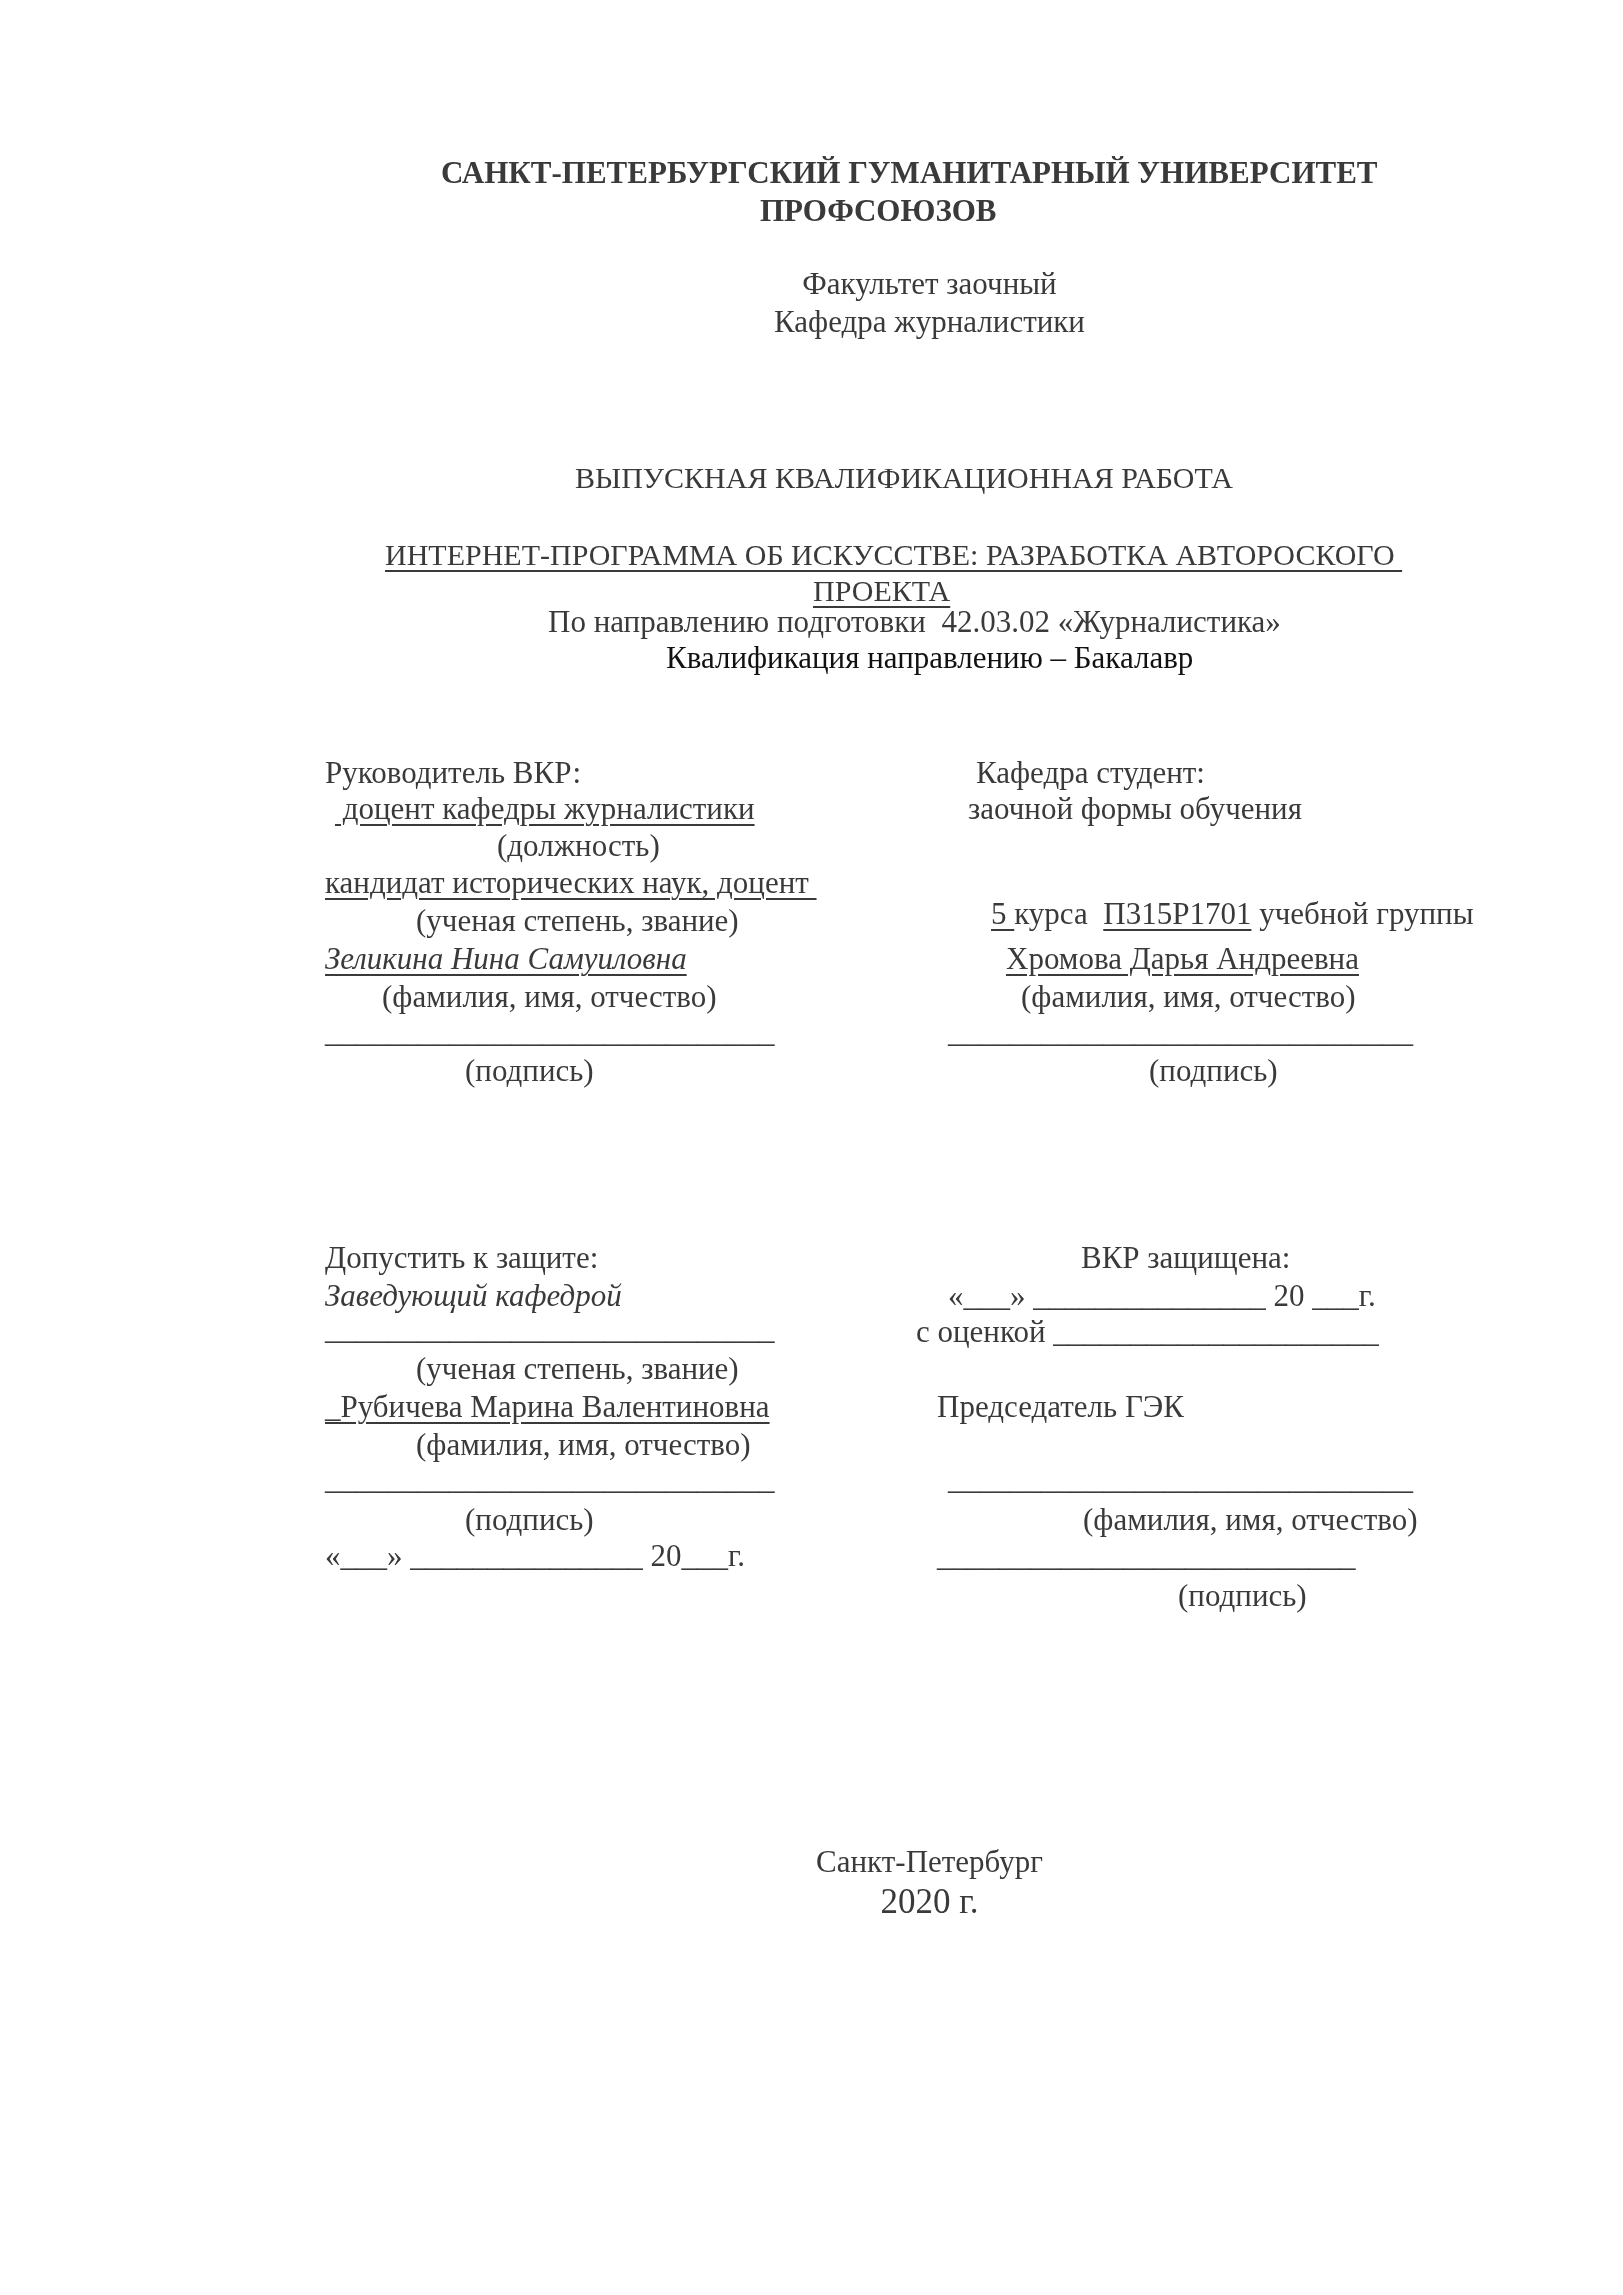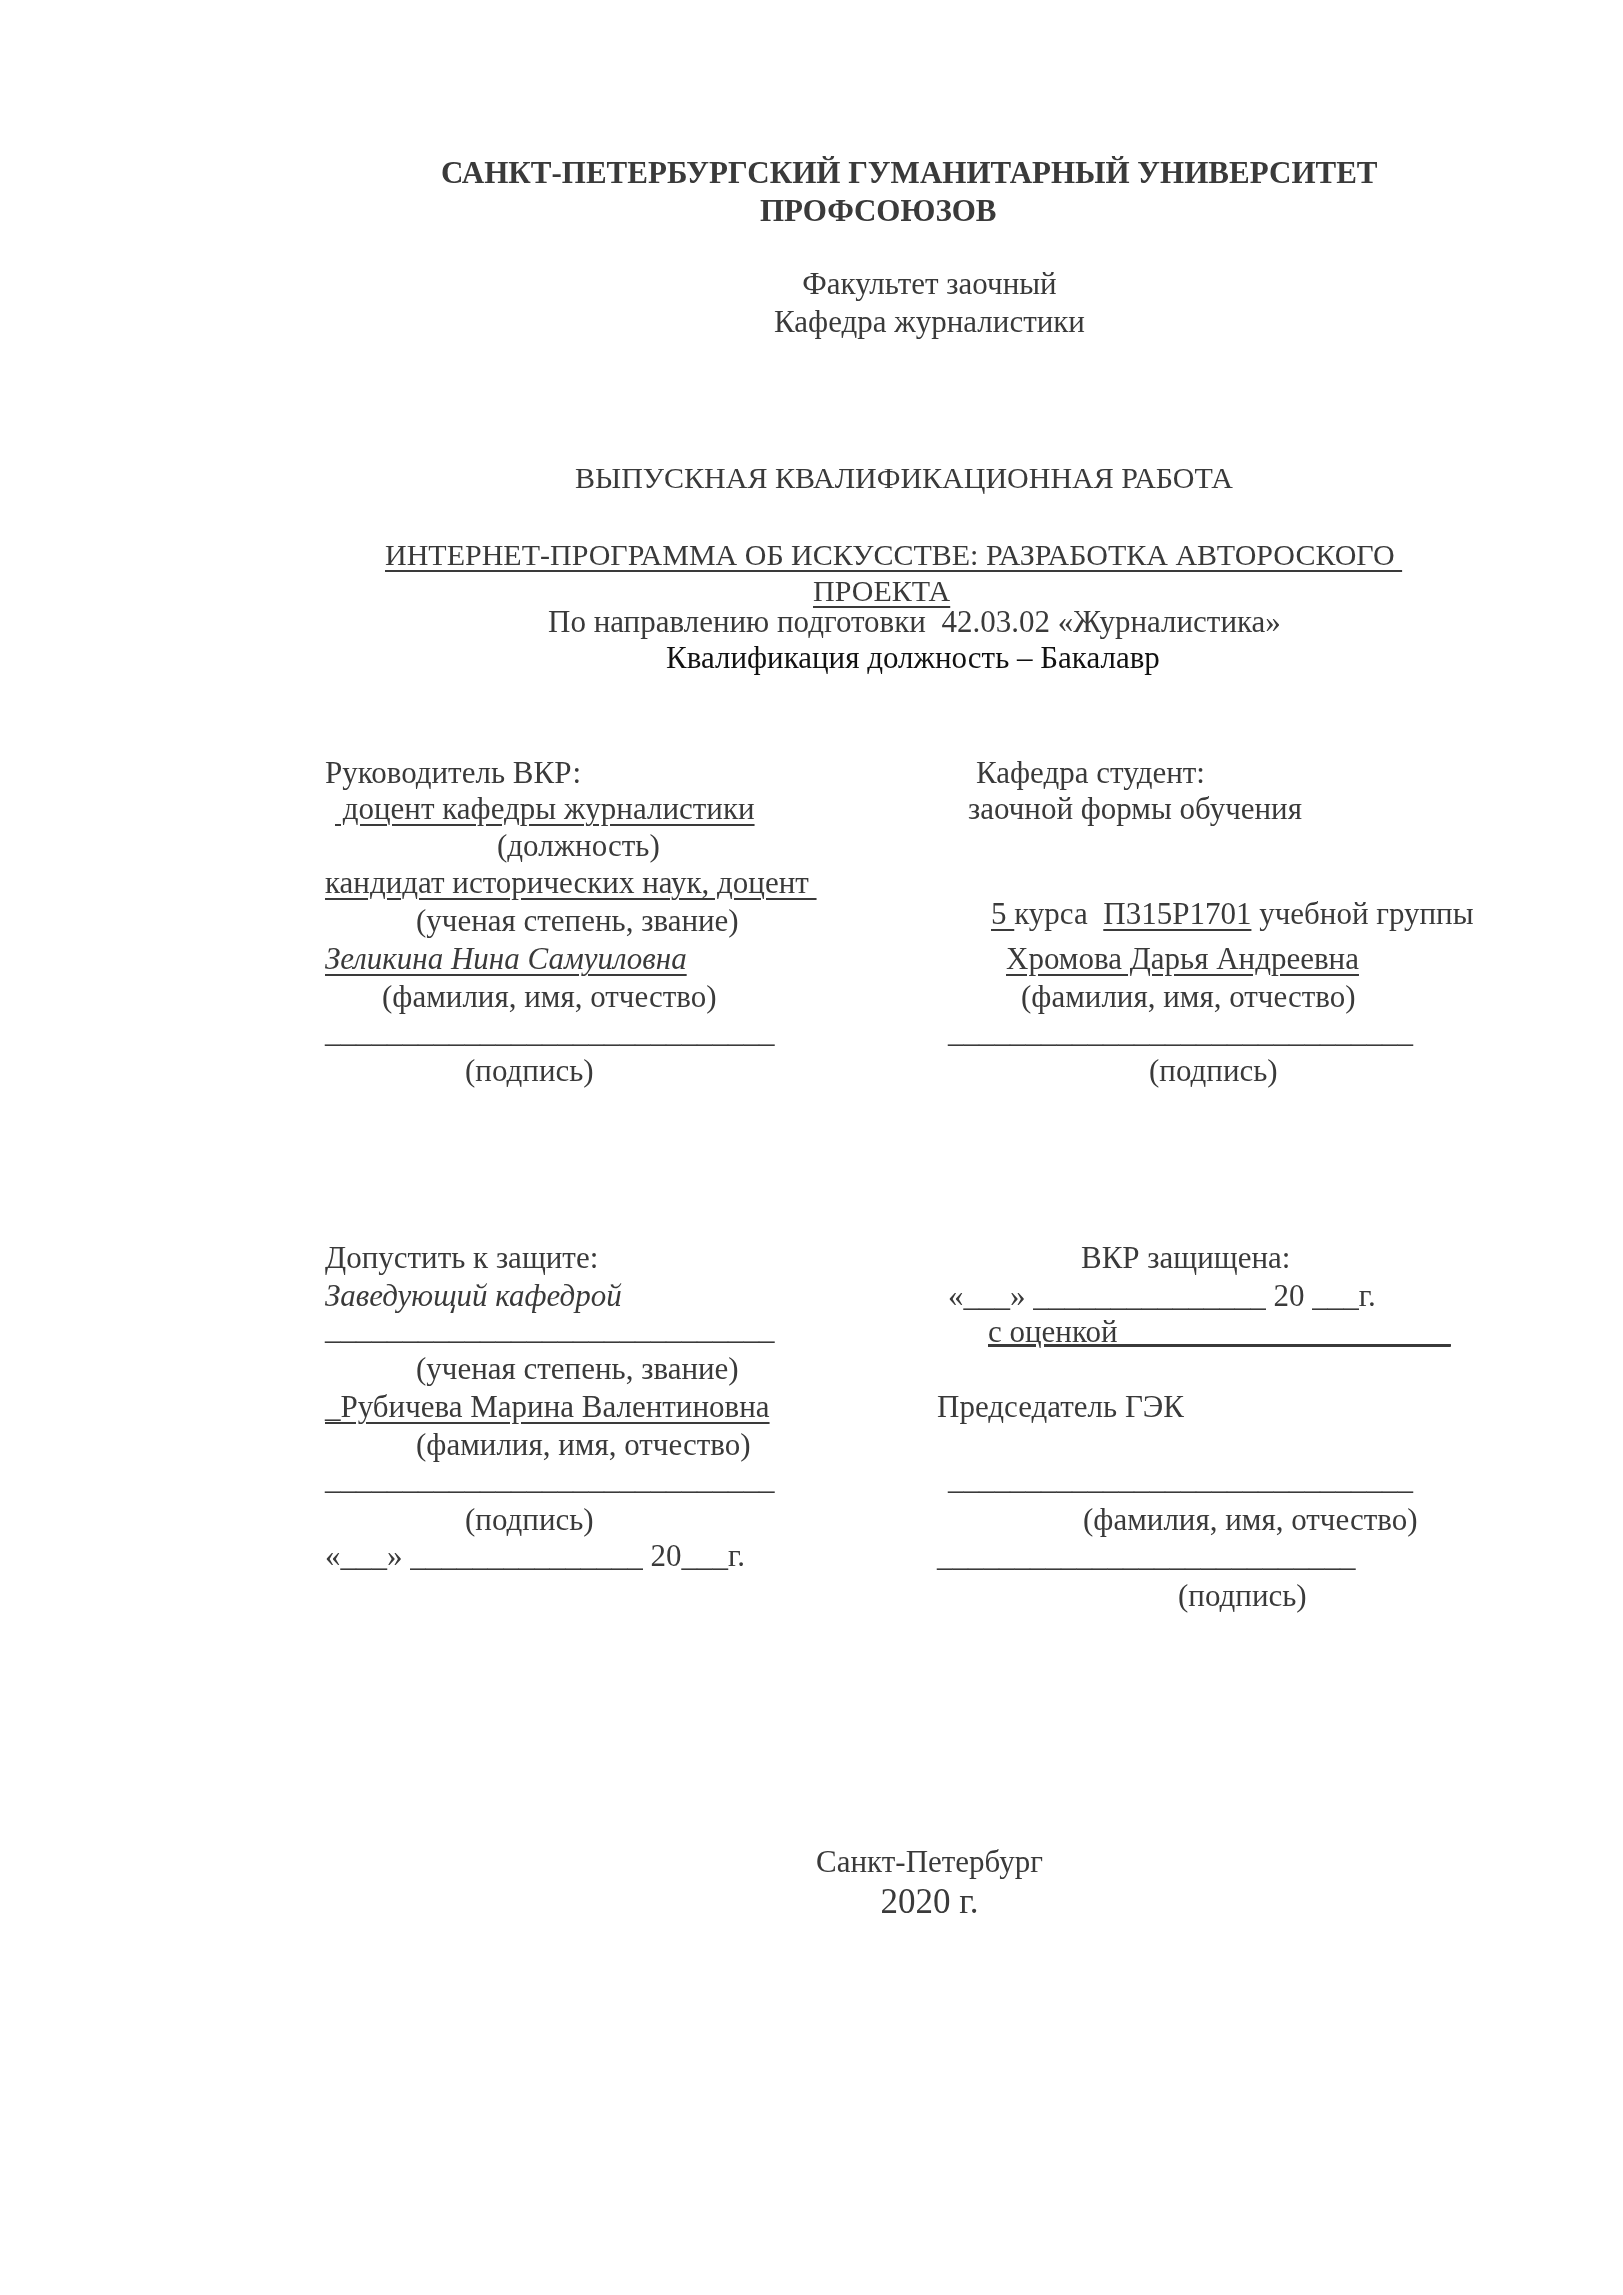--- a/index.html
+++ b/index.html
@@ -22,21 +22,21 @@
 
 <div class="abs f40 bold" style="left:441px; top:157px;">САНКТ-ПЕТЕРБУРГСКИЙ ГУМАНИТАРНЫЙ УНИВЕРСИТЕТ</div>
 <div class="abs f40 bold" style="left:760px; top:195px;">ПРОФСОЮЗОВ</div>
 <div class="abs center f40" style="top:268px; left:118px;">Факультет заочный</div>
 <div class="abs center f40" style="top:306px; left:118px;">Кафедра журналистики</div>
 
 <div class="abs f38" style="left:575px; top:419px;">ВЫПУСКНАЯ КВАЛИФИКАЦИОННАЯ РАБОТА</div>
 <div class="abs f38 u" style="left:385px; top:496px;">ИНТЕРНЕТ-ПРОГРАММА ОБ ИСКУССТВЕ: РАЗРАБОТКА АВТОРОСКОГО </div>
 <div class="abs f38 u" style="left:813px; top:532px;">ПРОЕКТА</div>
 <div class="abs f40" style="left:548px; top:606px;">По направлению подготовки  42.03.02 «Журналистика»</div>
-<div class="abs f40 dark" style="left:666px; top:642px;">Квалификация должность – Бакалавр</div>
+<div class="abs f40 dark" style="left:666px; top:642px;">Квалификация направлению – Бакалавр</div>
 
 <div>
   <div class="abs f40" style="left:325px; top:757px;">Руководитель ВКР:</div>
   <div class="abs f40 u" style="left:335px; top:793px;"> доцент кафедры журналистики</div>
   <div class="abs f40" style="left:497px; top:830px;">(должность)</div>
   <div class="abs f40 u" style="left:325px; top:867px;">кандидат исторических наук, доцент </div>
   <div class="abs f40" style="left:416px; top:905px;">(ученая степень, звание)</div>
   <div class="abs f40 u" style="left:325px; top:943px;font-style:italic;">Зеликина Нина Самуиловна</div>
   <div class="abs f40" style="left:382px; top:981px;">(фамилия, имя, отчество)</div>
   <div class="abs f40" style="left:325px; top:1016px;">_____________________________</div>
@@ -63,21 +63,21 @@
   <div class="abs f40 u" style="left:325px; top:1391px;">_Рубичева Марина Валентиновна</div>
   <div class="abs f40" style="left:416px; top:1429px;">(фамилия, имя, отчество)</div>
   <div class="abs f40" style="left:325px; top:1463px;">_____________________________</div>
   <div class="abs f40" style="left:465px; top:1504px;">(подпись)</div>
   <div class="abs f40" style="left:325px; top:1540px;">«___» _______________ 20___г.</div>
 </div>
 
 <div>
   <div class="abs f40" style="left:1081px; top:1242px;">ВКР защищена:</div>
   <div class="abs f40" style="left:948px; top:1280px;">«___» _______________ 20 ___г.</div>
-  <div class="abs f40" style="left:988px; top:1316px;text-decoration:underline;">с оценкой _____________________</div>
+  <div class="abs f40" style="left:916px; top:1316px;">с оценкой _____________________</div>
   <div class="abs f40" style="left:937px; top:1391px;">Председатель ГЭК</div>
   <div class="abs f40" style="left:948px; top:1463px;">______________________________</div>
   <div class="abs f40" style="left:1083px; top:1504px;">(фамилия, имя, отчество)</div>
   <div class="abs f40" style="left:937px; top:1540px;">___________________________</div>
   <div class="abs f40" style="left:1178px; top:1580px;">(подпись)</div>
 </div>
 
 <div class="abs center f40" style="top:1846px; left:118px;">Санкт-Петербург</div>
 <div class="abs center f44" style="top:1884px; left:118px;">2020 г.</div>
 

